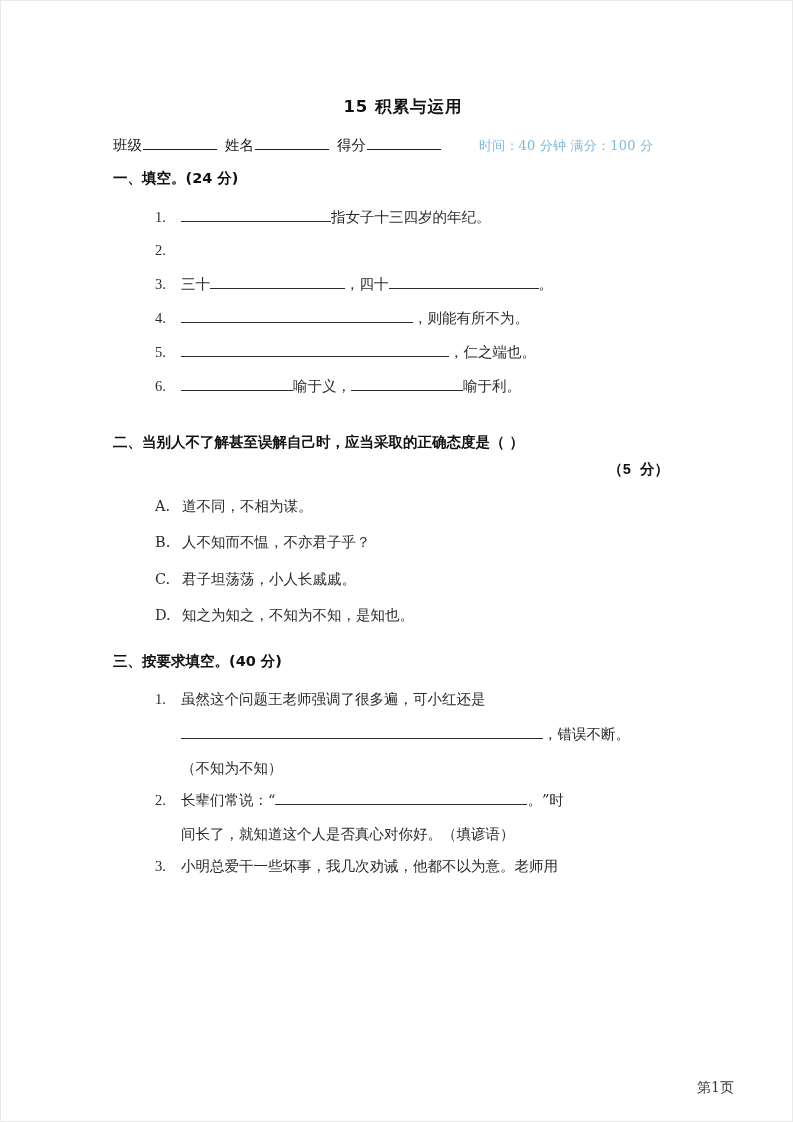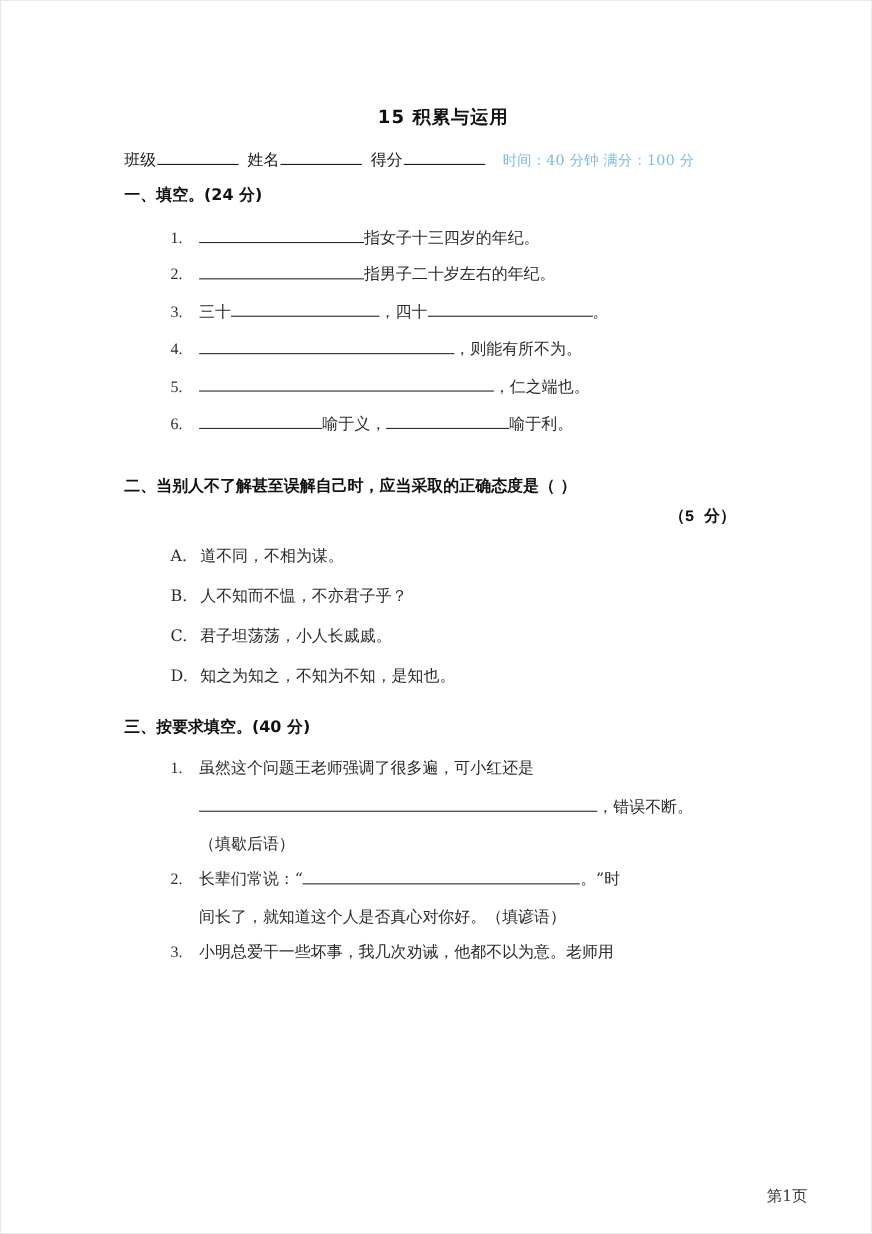--- a/index.html
+++ b/index.html
@@ -67,21 +67,21 @@
   .info-blank {
     display: inline-block;
     border-bottom: 1.4px solid #1a1a1a;
     height: 0.95em;
     margin-left: 1px;
   }
   .w-class  { width: 74px; }
   .w-name   { width: 74px; }
   .w-score  { width: 74px; }
   .info-meta {
-    margin-left: 8px;
+    margin-left: 30px;
     color: #7fb9dd;
     font-size: 13px;
     font-family: "DejaVu Serif", "Liberation Serif", serif;
     letter-spacing: 0.2px;
   }
 
   
   .section-head {
     font-family: "DejaVu Sans", "Liberation Sans", sans-serif;
     font-weight: bold;
@@ -218,24 +218,20 @@
       <div class="q-item">
         <span class="q-num">1.</span>
         <span class="q-body">
           <span class="blank" style="width:150px"></span>
           <span>指女子十三四岁的年纪。</span>
         </span>
       </div>
 
       <div class="q-item">
         <span class="q-num">2.</span>
-        <span class="q-body">
-          <span class="blank" style="width:150px"></span>
-          <span>指男子二十岁左右的年纪。</span>
-        </span>
       </div>
 
       <div class="q-item">
         <span class="q-num">3.</span>
         <span class="q-body">
           <span>三十</span>
           <span class="blank" style="width:135px"></span>
           <span>，四十</span>
           <span class="blank" style="width:150px"></span>
           <span>。</span>
@@ -308,21 +304,21 @@
           <span class="q-num">1.</span>
           <span>虽然这个问题王老师强调了很多遍，可小红还是</span>
         </div>
         <div class="q-line">
           <span class="indent"></span>
           <span class="blank" style="width:362px"></span>
           <span>，错误不断。</span>
         </div>
         <div class="q-line">
           <span class="indent"></span>
-          <span>（填歇后语）</span>
+          <span>（不知为不知）</span>
         </div>
       </div>
 
       <div class="q-multi">
         <div class="q-line">
           <span class="q-num">2.</span>
           <span>长辈们常说：“</span>
           <span class="blank" style="width:252px"></span>
           <span>。”时</span>
         </div>

